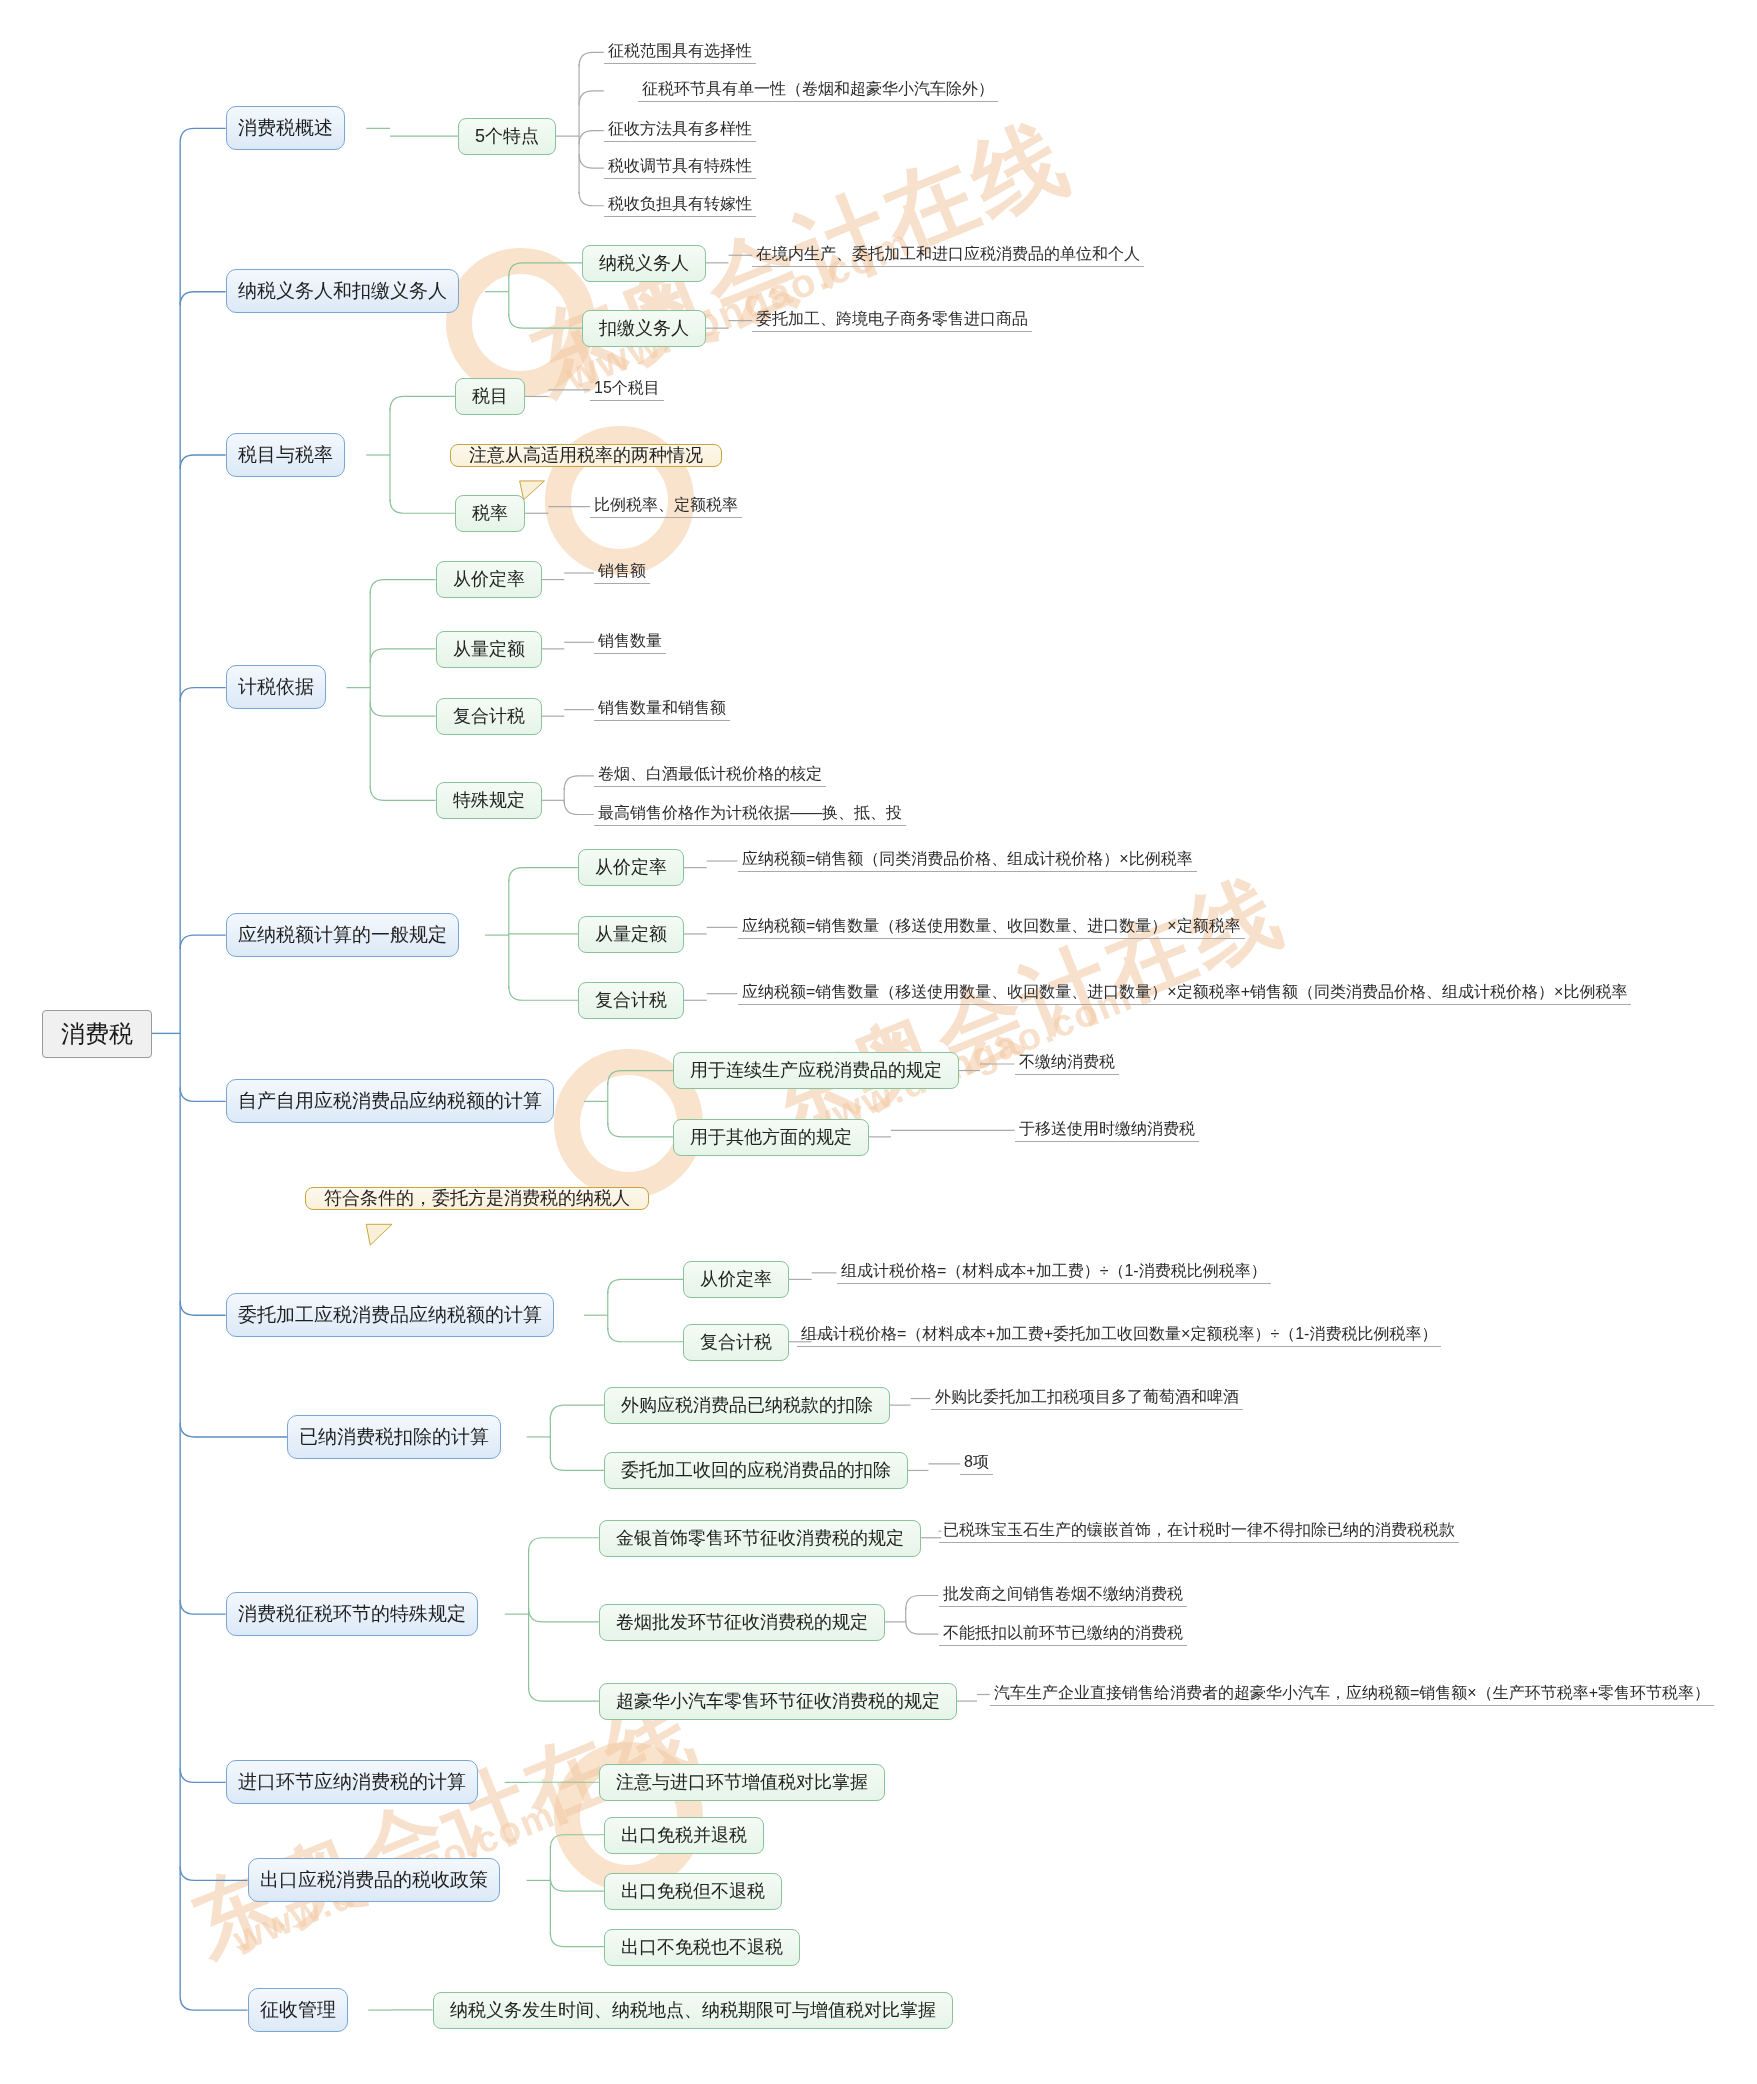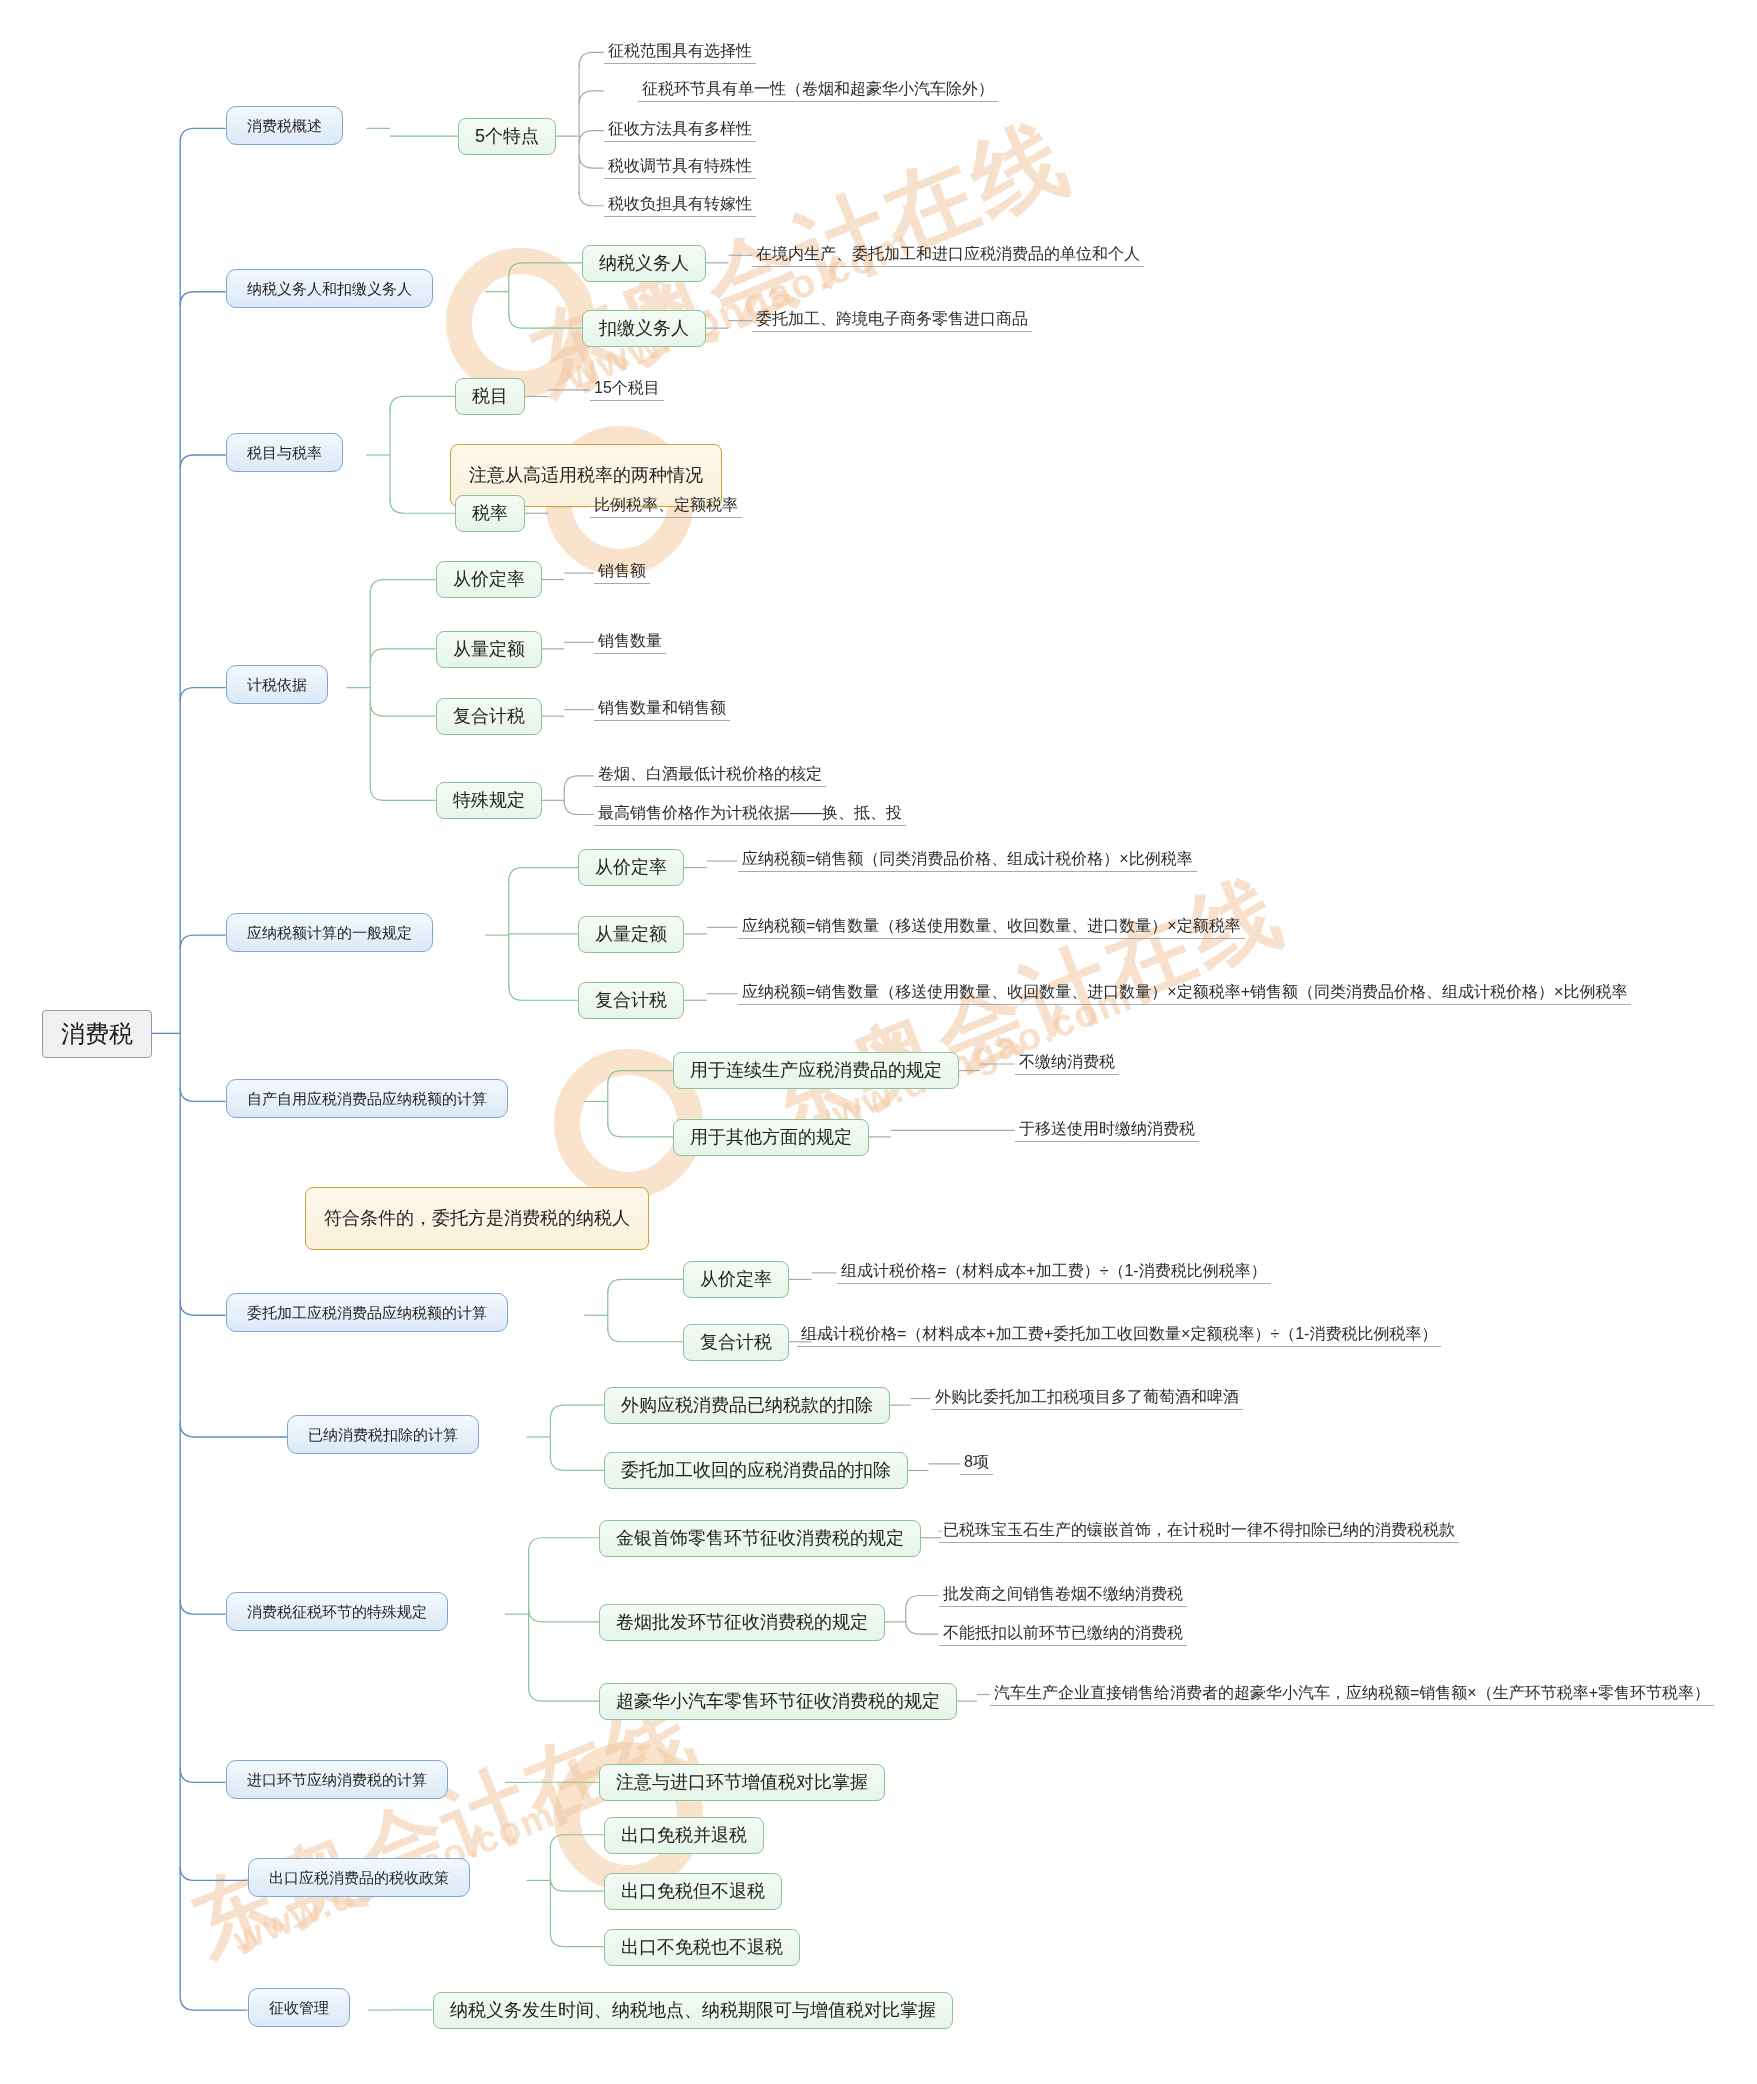--- a/index.html
+++ b/index.html
@@ -64,40 +64,40 @@
     border-radius: 4px;
     font-size: 24px;
     padding: 9px 18px;
     color: #1a1a1a;
   }
   
   .n-l1 {
     background: linear-gradient(180deg,#f3f8fd 0%, #dce9f7 100%);
     border: 1px solid #7ba6d4;
     border-radius: 10px;
-    font-size: 15px;
-    padding: 10px 20px;
+    font-size: 19px;
+    padding: 10px 11px;
     color: #1f1f1f;
   }
   
   .n-l2 {
     background: linear-gradient(180deg,#f4fbf5 0%, #e6f4e9 100%);
     border: 1px solid #8cc29a;
     border-radius: 8px;
     font-size: 18px;
     padding: 7px 16px;
     color: #222;
   }
   
   .n-note {
     background: linear-gradient(180deg,#fdf8ec 0%, #faf0da 100%);
     border: 1px solid #c9a43c;
     border-radius: 8px;
     font-size: 18px;
-    padding: 20px 18px;
+    padding: 0 18px;
     color: #222;
   }
   
   .n-leaf {
     font-size: 16px;
     color: #2b2b2b;
     padding: 1px 4px 3px 4px;
     border-bottom: 1px solid #a9a9a9;
     background: transparent;
     justify-content: flex-start;

